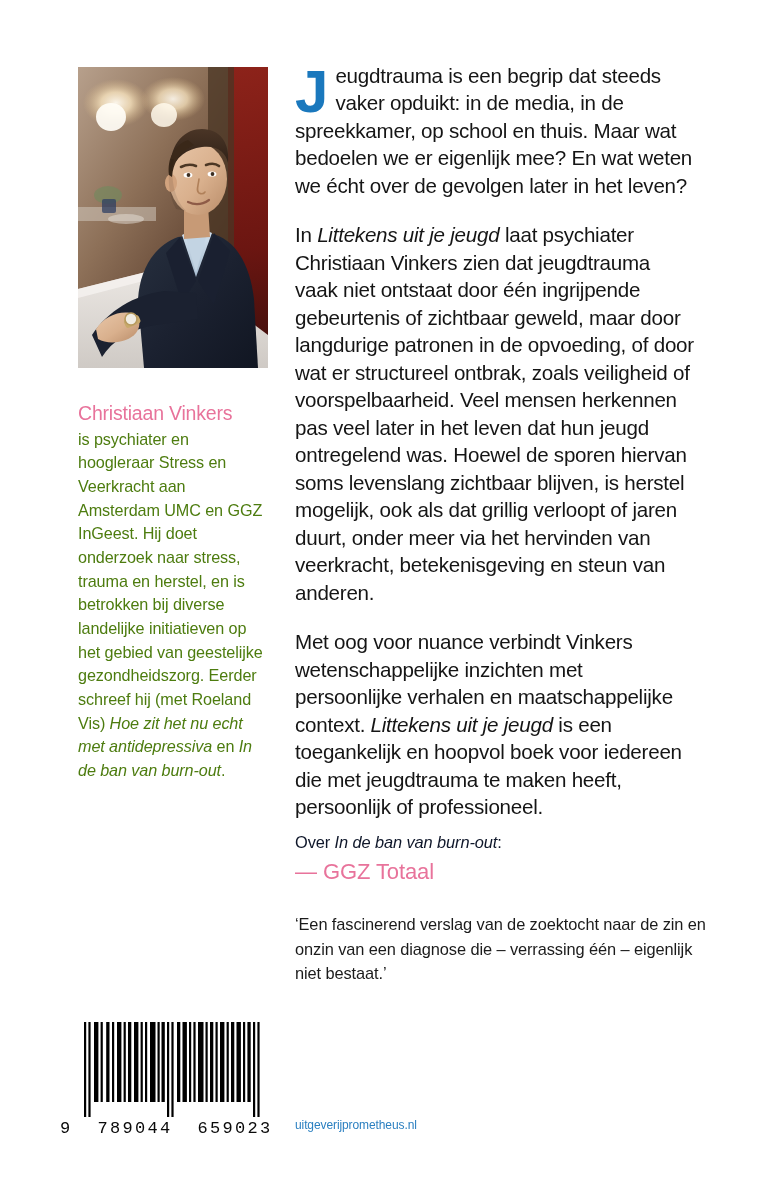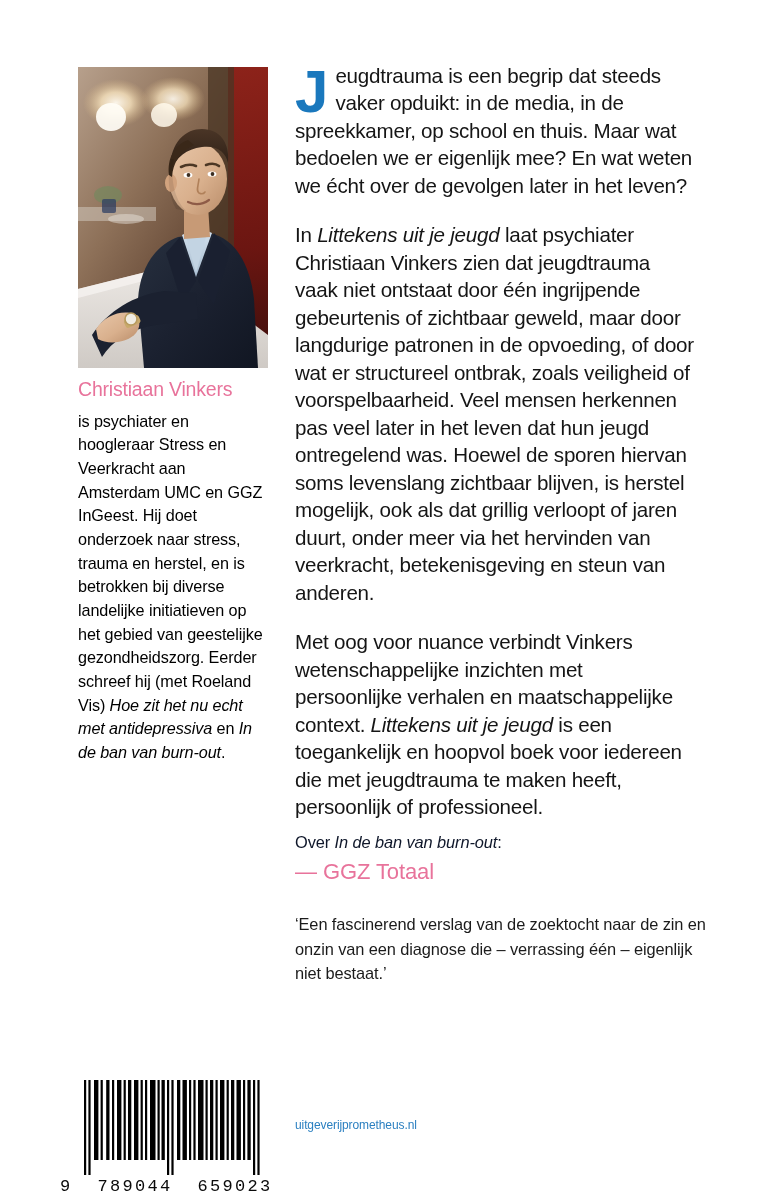--- a/index.html
+++ b/index.html
@@ -36,33 +36,33 @@
   }
   .photo-canvas {
     position: absolute;
     inset: 0;
     width: 100%;
     height: 100%;
     display: block;
   }
 
   .author-name {
-    margin-top: 11px;
+    margin-top: 35px;
     font-size: 19.5px;
     line-height: 1.12;
     color: #e8739b;
     letter-spacing: -0.2px;
     font-weight: 400;
   }
 
   .author-bio {
-    margin-top: 9px;
+    margin-top: 3px;
     font-size: 16.2px;
     line-height: 1.46;
-    color: #000000;
+    color: #4d7c0f;
     letter-spacing: -0.1px;
   }
   .author-bio i { font-style: italic; }
 
   
   .main-col {
     position: absolute;
     left: 295px;
     top: 62px;
     width: 412px;
@@ -123,21 +123,21 @@
     font-size: 22px;
     line-height: 1.5;
     color: #e8739b;
     letter-spacing: -0.1px;
   }
 
   
   .barcode-area {
     position: absolute;
     left: 60px;
-    top: 1080px;
+    top: 1022px;
     width: 226px;
   }
   .barcode-bars {
     display: block;
     width: 226px;
     height: 95px;
   }
   .barcode-digits {
     margin-top: 2px;
     font-family: "Liberation Mono", monospace;

